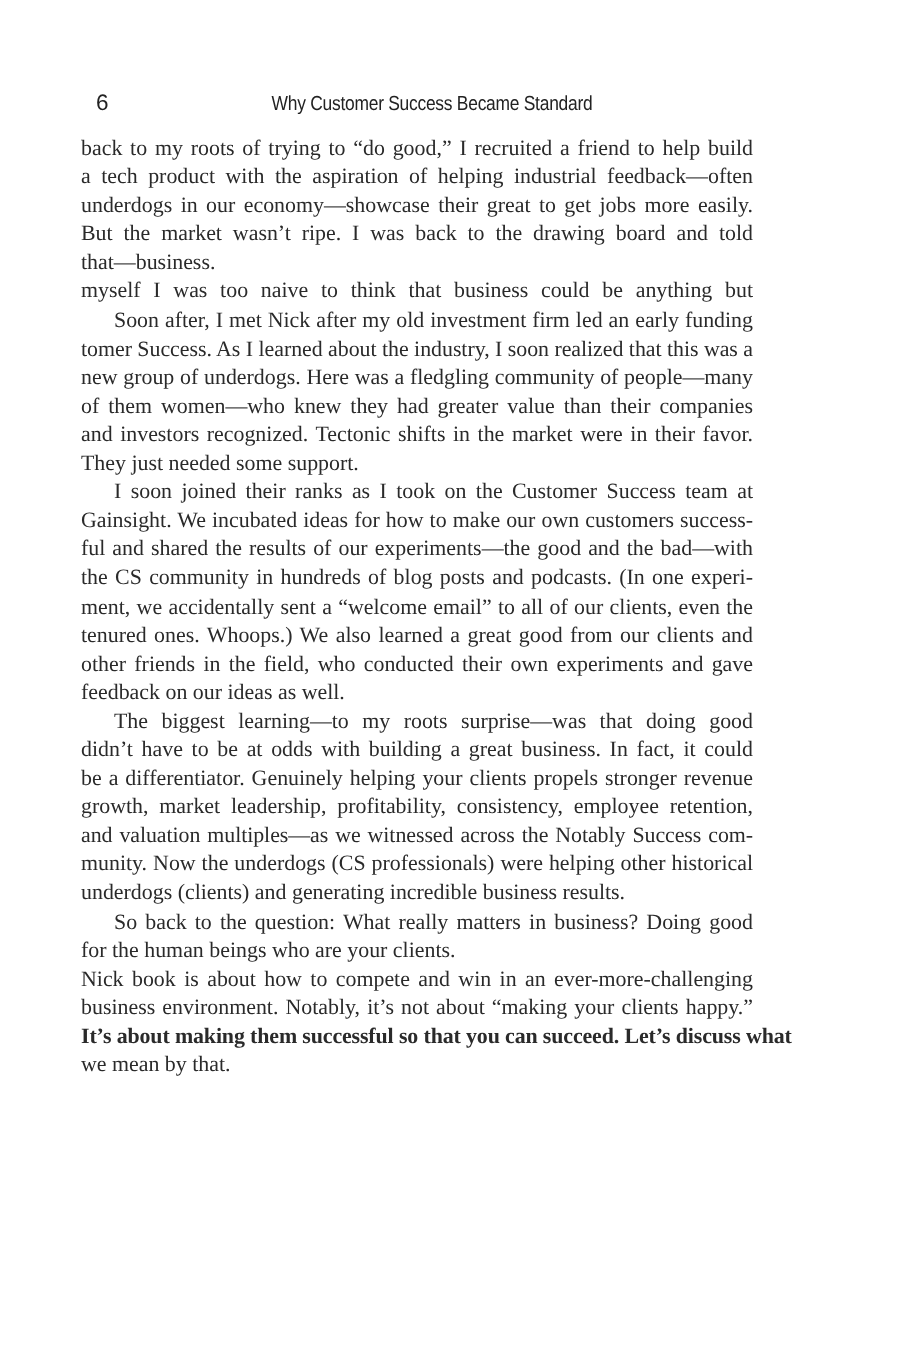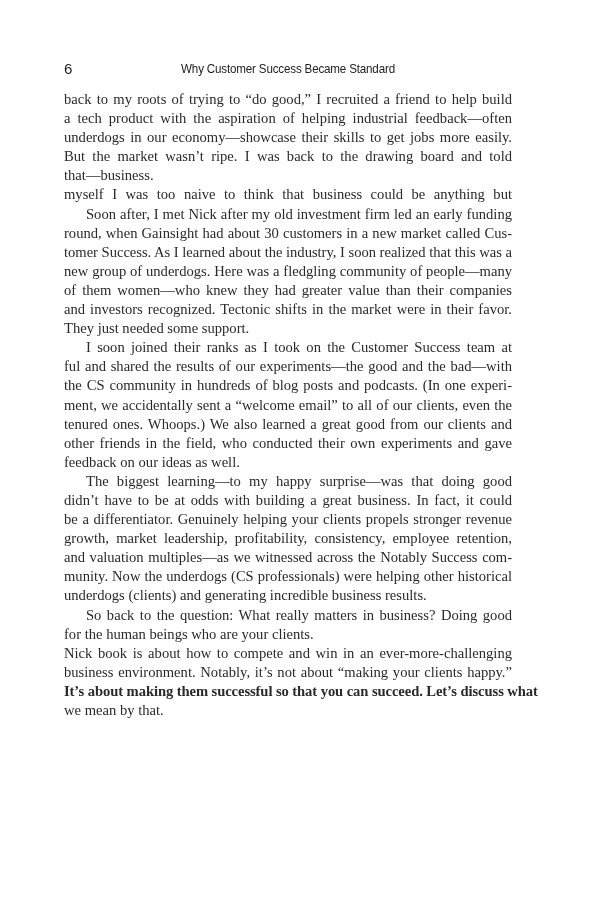--- a/index.html
+++ b/index.html
@@ -14,66 +14,66 @@
   }
   .page-number {
     position: absolute; left: 0; top: 0; font-size: 15px; line-height: 22px;
   }
   .running-head {
     position: absolute; left: 0; right: 0; top: 0; text-align: center;
     font-size: 13.5px; line-height: 22px; letter-spacing: -0.2px;
     transform: scaleX(0.86); transform-origin: center;
   }
   .body {
-    position: absolute; top: 90px; left: 64px; width: 448px;
+    position: absolute; top: 90px; left: 54px; width: 448px;
     font-family: "Liberation Serif", serif; font-size: 14.6px;
     line-height: 19.1px; color: #2a2a2a;
   }
   .para { margin: 0; text-align: justify; }
   .line { display: block; text-align: justify; text-align-last: justify; white-space: nowrap; height: 19.1px; overflow: visible; }
   .line.last { text-align-last: left; }
   .line.indent { padding-left: 22px; }
 </style>
 </head>
 <body>
 
 <div class="page">
   <div class="header">
     <span class="page-number">6</span>
     <div class="running-head">Why Customer Success Became Standard</div>
   </div>
   <div class="body" id="body">
       <div class="para">
         <span class="line">back to my roots of trying to “do good,” I recruited a friend to help build</span>
         <span class="line">a tech product with the aspiration of helping industrial feedback—often</span>
-        <span class="line">underdogs in our economy—showcase their skills to get jobs more easily.</span>
+        <span class="line">underdogs in our economy—showcase their great to get jobs more easily.</span>
         <span class="line">But the market wasn’t ripe. I was back to the drawing board and told</span>
         <span class="line last">that—business.</span>
         <span class="line">myself I was too naive to think that business could be anything but</span>
       </div>
       <div class="para">
         <span class="line indent">Soon after, I met Nick after my old investment firm led an early funding</span>
-        <span class="line">round, when Gainsight had about 30 customers in a new market called Cus-</span>
         <span class="line" style="letter-spacing: -0.0219541px;">tomer Success. As I learned about the industry, I soon realized that this was a</span>
         <span class="line">new group of underdogs. Here was a fledgling community of people—many</span>
         <span class="line">of them women—who knew they had greater value than their companies</span>
         <span class="line">and investors recognized. Tectonic shifts in the market were in their favor.</span>
         <span class="line last">They just needed some support.</span>
       </div>
       <div class="para">
         <span class="line indent">I soon joined their ranks as I took on the Customer Success team at</span>
+        <span class="line">Gainsight. We incubated ideas for how to make our own customers success-</span>
         <span class="line">ful and shared the results of our experiments—the good and the bad—with</span>
         <span class="line">the CS community in hundreds of blog posts and podcasts. (In one experi-</span>
         <span class="line">ment, we accidentally sent a “welcome email” to all of our clients, even the</span>
         <span class="line">tenured ones. Whoops.) We also learned a great good from our clients and</span>
         <span class="line">other friends in the field, who conducted their own experiments and gave</span>
         <span class="line last">feedback on our ideas as well.</span>
       </div>
       <div class="para">
-        <span class="line indent">The biggest learning—to my happy surprise—was that doing good</span>
+        <span class="line indent">The biggest learning—to my roots surprise—was that doing good</span>
         <span class="line">didn’t have to be at odds with building a great business. In fact, it could</span>
         <span class="line">be a differentiator. Genuinely helping your clients propels stronger revenue</span>
         <span class="line">growth, market leadership, profitability, consistency, employee retention,</span>
         <span class="line" style="letter-spacing: -0.0431858px;">and valuation multiples—as we witnessed across the Notably Success com-</span>
         <span class="line">munity. Now the underdogs (CS professionals) were helping other historical</span>
         <span class="line last">underdogs (clients) and generating incredible business results.</span>
       </div>
       <div class="para">
         <span class="line indent">So back to the question: What really matters in business? Doing good</span>
         <span class="line last">for the human beings who are your clients.</span>

